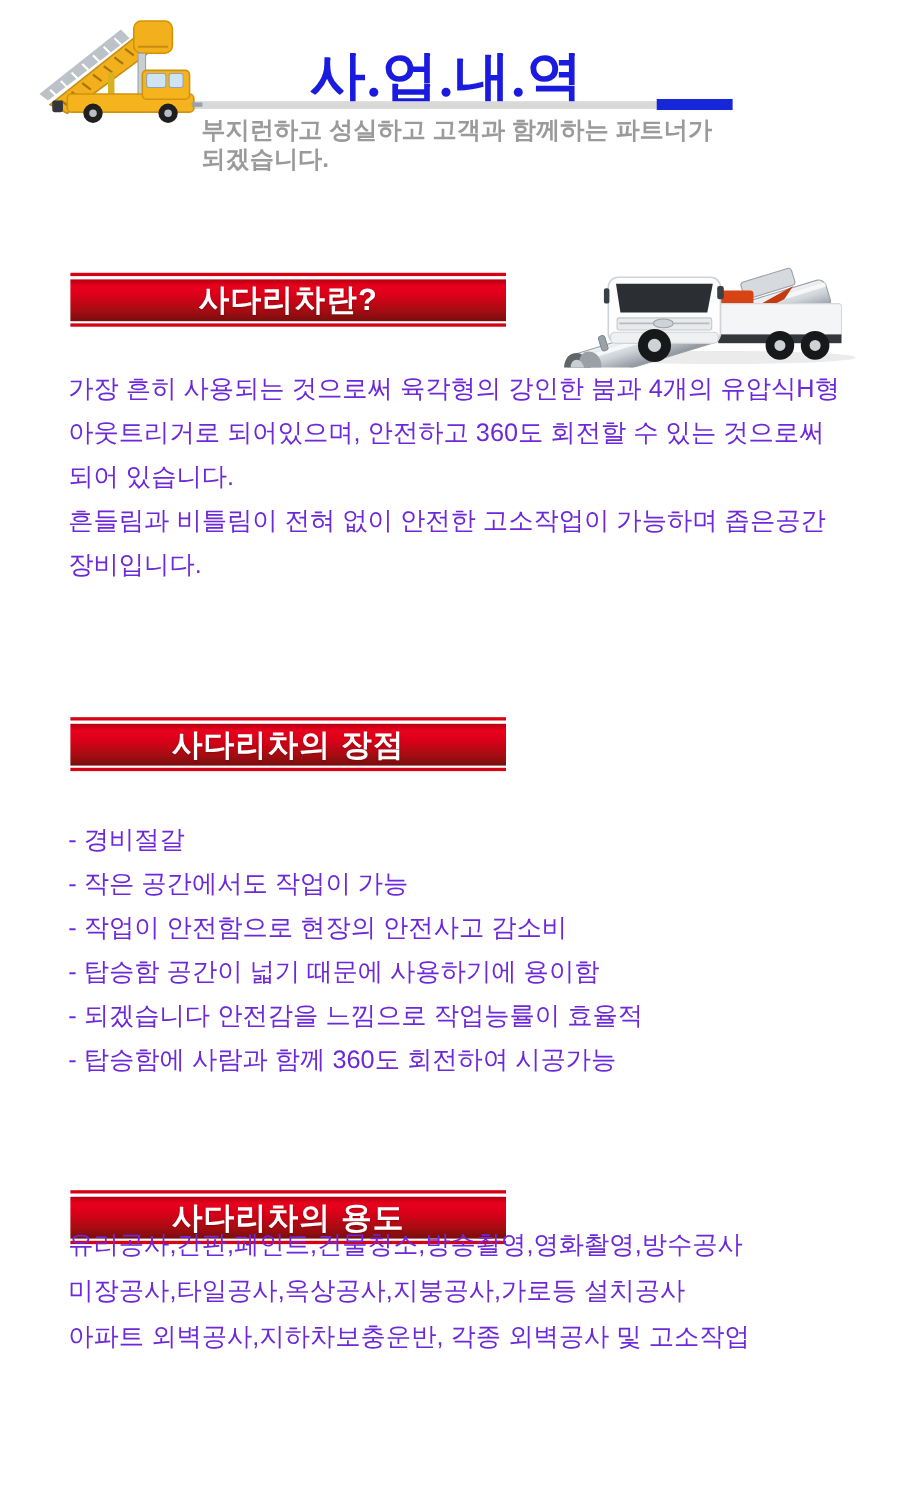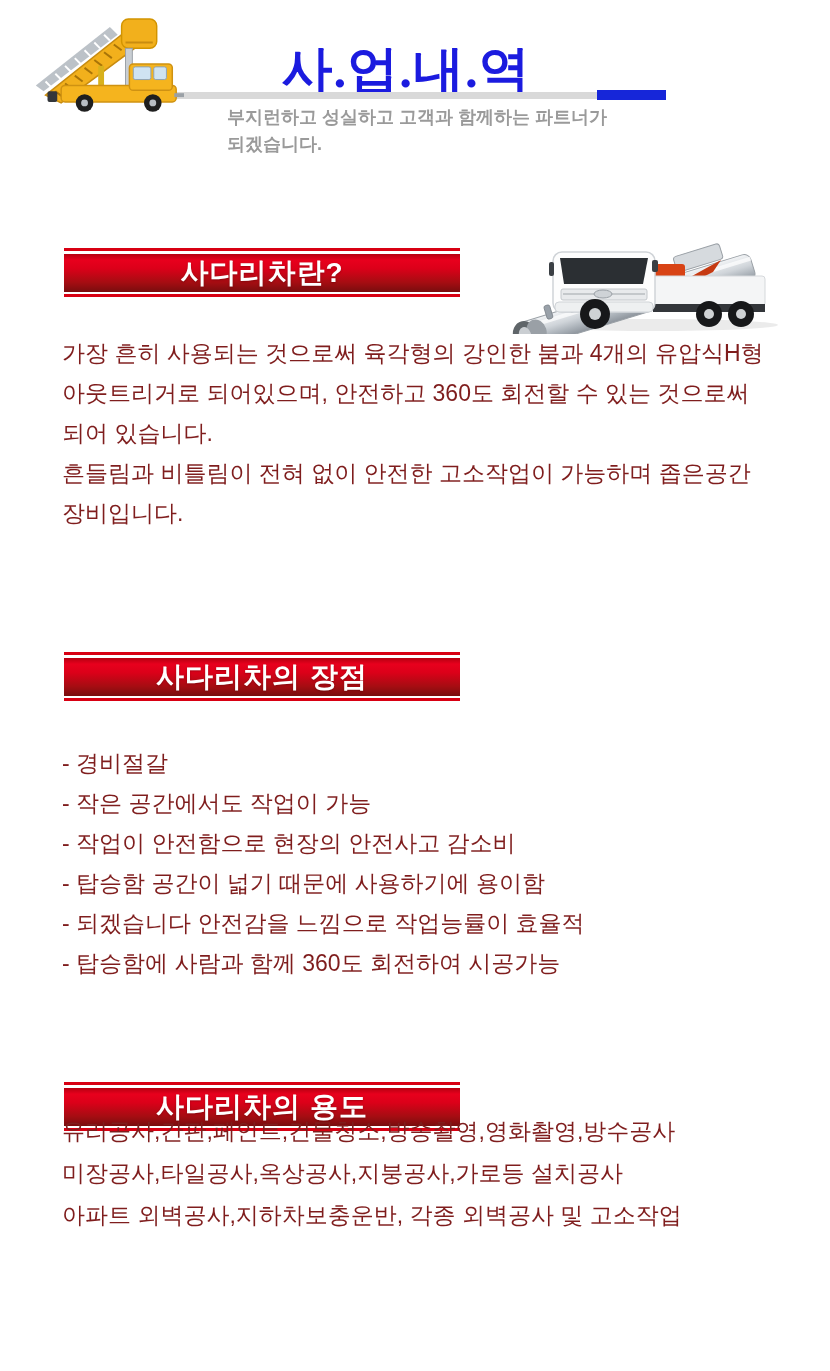--- a/index.html
+++ b/index.html
@@ -9,41 +9,41 @@
   }
   .page-title {
     position:absolute; top:36px; left:0; width:812px; text-align:center;
     font-family:"Liberation Serif", serif;
     font-size:51px; font-weight:bold; color:#1b1bdf; letter-spacing:1px;
   }
   .divider-gray { position:absolute; left:113px; top:92px; width:484px; height:7px; background:#d9d9d9; }
   .divider-blue { position:absolute; left:597px; top:90px; width:69px; height:10px; background:#1626d9; }
   .tagline {
     position:absolute; left:183px; top:104px; width:520px;
-    font-size:18px; font-weight:bold; color:#9a9a9a; line-height:27px;margin-left:44px;
+    font-size:22px; font-weight:bold; color:#9a9a9a; line-height:27px;
   }
   .hero-icon { position:absolute; left:28px; top:6px; width:156px; height:112px; z-index:3; }
   .truck-photo { position:absolute; left:503px; top:172px; width:292px; height:162px; }
 
   .section-banner { position:absolute; left:64px; width:396px; }
   .banner-1 { top:248px; }
   .banner-2 { top:652px; }
   .banner-3 { top:1082px; }
   .banner-line { height:3px; background:#d80013; }
   .banner-bar {
     height:38px; margin:3px 0 2px 0;
     background:linear-gradient(180deg,#b50011 0%,#e8001d 16%,#dc0019 38%,#a50d12 75%,#780d0e 100%);
     display:flex; justify-content:center;
   }
   .banner-title {
     color:#ffffff; font-size:28px; font-weight:bold; letter-spacing:1px;
     text-shadow:0 1px 2px rgba(60,0,0,0.35);
   }
 
-  .body-text { position:absolute; left:62px; color:#7f1d1d; font-size:23px; line-height:40px; }
+  .body-text { position:absolute; left:62px; color:#6d28d9; font-size:23px; line-height:40px; }
   .body-1 { top:333px; width:740px; }
   .body-2 { top:743px; width:640px; }
   .body-3 { top:1110px; width:740px; line-height:42px; }
   .text-line { white-space:pre; }
 </style>
 </head>
 <body>
 
 <div class="page">
 

